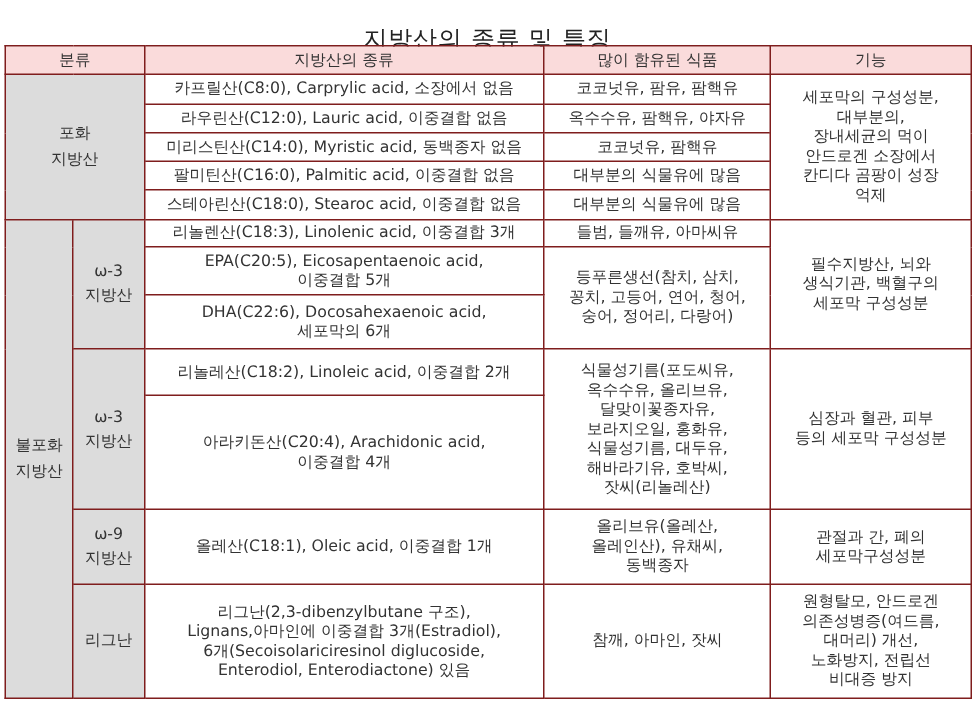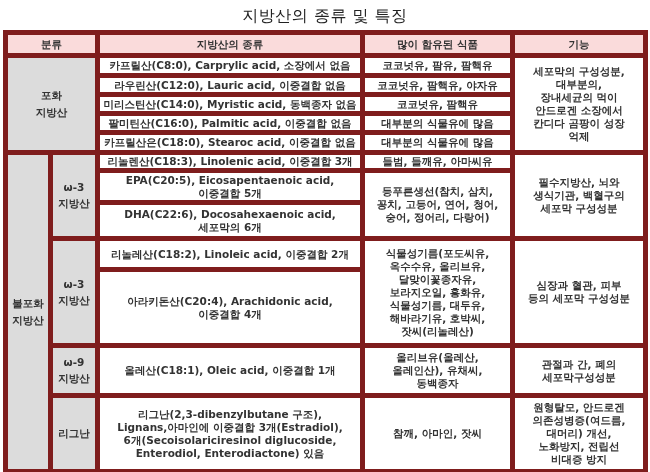--- a/index.html
+++ b/index.html
@@ -1,23 +1,23 @@
 <!DOCTYPE html>
 <html><head>
 <meta charset="utf-8">
 <style>
   html, body { margin: 0; padding: 0; background: #ffffff; }
   body { width: 650px; height: 472px; position: relative; overflow: hidden;
          font-family: "DejaVu Sans", "Liberation Sans", sans-serif; color: #222; }
-  .title { position: absolute; left: 0; top: 6px; width: 650px; text-align: center;
+  .title { position: absolute; left: 0; top: 16px; width: 650px; text-align: center;
            font-size: 16px; color: #222; letter-spacing: 0.5px; }
   table { position: absolute; left: 3px; top: 30px; width: 645px;
           border-collapse: collapse; table-layout: fixed; font-size: 10.5px; }
-  td, th { border: 5px solid #7f1d1d; text-align: center; vertical-align: middle;
-           padding: 0 2px; line-height: 13px; font-weight: bold; color: #333; }
+  td, th { border: 1px solid #7f1d1d; text-align: center; vertical-align: middle;
+           padding: 0 2px; line-height: 13px; font-weight: normal; color: #333; }
   th { background: #fadbdb; height: 18px; }
   .gray { background: #dcdcdc; margin-left: 48px; }
   .c1 { width: 45px; } .c1b { width: 47px; }
   .c2 { width: 265px; } .c3 { width: 150px; } .c4 { width: 133px; }
 </style>
 </head>
 <body>
 
 <div class="title">지방산의 종류 및 특징</div>
 
@@ -48,32 +48,32 @@
       <div>세포막의 구성성분,</div>
       <div>대부분의,</div>
       <div>장내세균의 먹이</div>
       <div>안드로겐 소장에서</div>
       <div>칸디다 곰팡이 성장</div>
       <div>억제</div>
     </td>
   </tr>
   <tr style="height:19px">
     <td>라우린산(C12:0), Lauric acid, 이중결합 없음</td>
-    <td>코코넛유, 팜핵유, 야자유</td>
+    <td>옥수수유, 팜핵유, 야자유</td>
   </tr>
   <tr style="height:19px">
     <td>미리스틴산(C14:0), Myristic acid, 동백종자 없음</td>
     <td>코코넛유, 팜핵유</td>
   </tr>
   <tr style="height:19px">
     <td>팔미틴산(C16:0), Palmitic acid, 이중결합 없음</td>
     <td>대부분의 식물유에 많음</td>
   </tr>
   <tr style="height:20px">
-    <td>카프릴산은(C18:0), Stearoc acid, 이중결합 없음</td>
+    <td>스테아린산(C18:0), Stearoc acid, 이중결합 없음</td>
     <td>대부분의 식물유에 많음</td>
   </tr>
 
   <tr style="height:18px">
     <td rowspan="8" class="gray">
       <div>불포화</div>
       <div style="margin-top:4px">지방산</div>
     </td>
     <td rowspan="3" class="gray">
       <div>ω-3</div>

